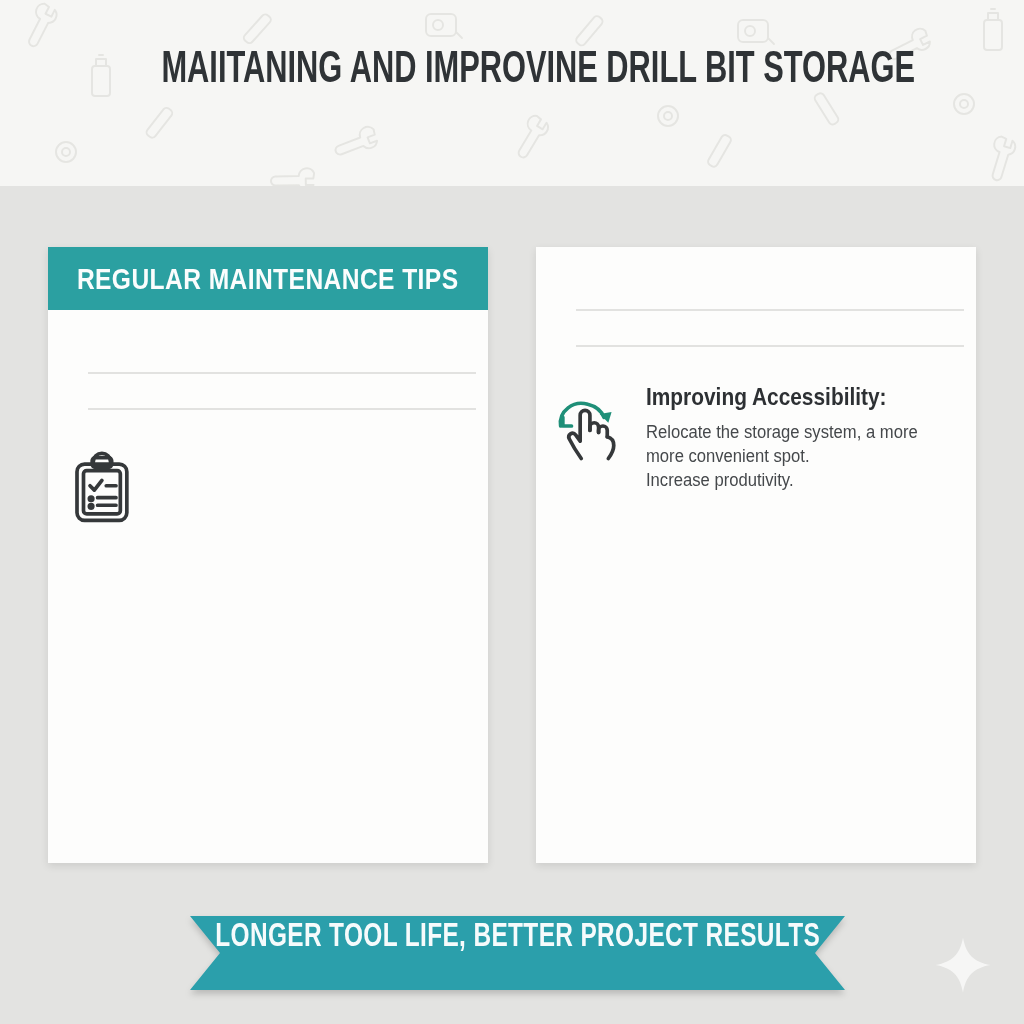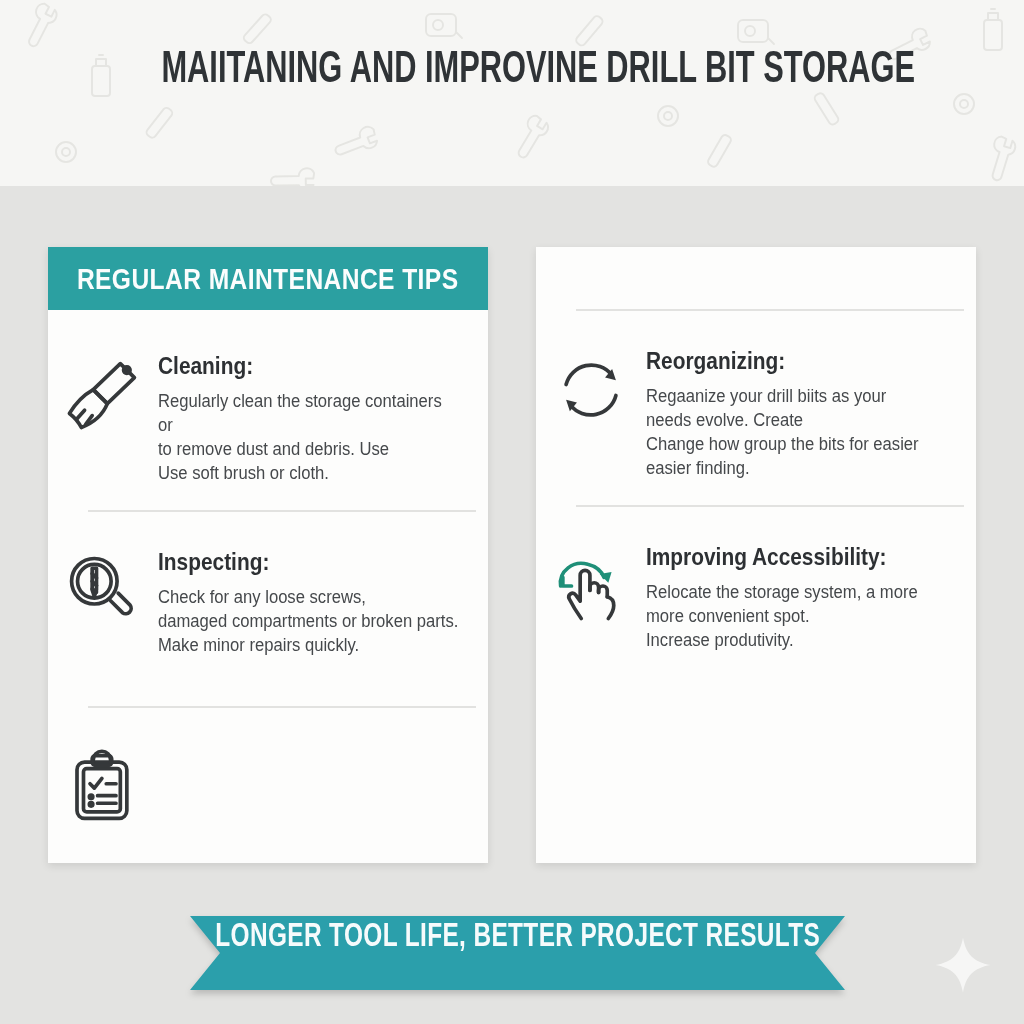--- a/index.html
+++ b/index.html
@@ -107,57 +107,23 @@
       <span>MAIITANING AND IMPROVINE DRILL BIT STORAGE</span>
     </div>
   </div>
 
   <div class="card left">
     <div class="card-header">
       <span>REGULAR MAINTENANCE TIPS</span>
     </div>
     <div class="card-body">
 
-      <div class="item">
-        <div class="item-icon">
-          <svg width="78" height="78" viewBox="0 0 72 72">
-            <path d="M52 7 L65 20 L40 44 L27 31 Z"></path>
-            <circle cx="58" cy="13" r="3"></circle>
-            <path d="M27 31 L40 44 C36 54 29 61 16 66 C13 60 9 56 5 53 C11 43 18 36 27 31 Z"></path>
-            <path d="M12 58 l7-8"></path>
-              <path d="M20 63 l6-8"></path>
-          </svg>
-        </div>
-        <div class="item-text">
-          <h3>Cleaning:</h3>
-          <p>Regularly clean the storage containers or
-to remove dust and debris. Use
-Use soft brush or cloth.</p>
-        </div>
-      </div>
 
       <div class="divider"></div>
 
-      <div class="item">
-        <div class="item-icon">
-          <svg width="78" height="78" viewBox="0 0 72 72">
-            <circle cx="28" cy="27" r="21"></circle>
-            <circle cx="28" cy="27" r="15.5"></circle>
-            <path d="M26 15 v20 l2 6 2-6 V15 Z"></path>
-            <path d="M26 20 l4 4 M26 27 l4 4 M26 34 l4 3"></path>
-            <path d="M43 45 l11 11 a5 5 0 0 0 7-7 L50 38"></path>
-          </svg>
-        </div>
-        <div class="item-text">
-          <h3>Inspecting:</h3>
-          <p>Check for any loose screws,
-damaged compartments or broken parts.
-Make minor repairs quickly.</p>
-        </div>
-      </div>
 
       <div class="divider"></div>
 
       <div class="item">
         <div class="item-icon">
           <svg width="78" height="78" viewBox="0 0 72 72">
             <rect x="12" y="13" width="46" height="52" rx="7"></rect>
             <rect x="18" y="19" width="34" height="40" rx="3"></rect>
             <path d="M27 13 v-2 a8 8 0 0 1 16 0 v2"></path>
             <rect x="26" y="7" width="18" height="9" rx="3"></rect>
@@ -172,37 +138,20 @@
 
     </div>
   </div>
 
   <div class="card right">
     <div class="card-body">
 
 
       <div class="divider"></div>
 
-      <div class="item">
-        <div class="item-icon">
-          <svg width="78" height="78" viewBox="0 0 72 72">
-            <path d="M13 31 A24 24 0 0 1 55 22"></path>
-            <path d="M59 27 l-10-2.5 6.5-8 z" fill="#35383a" stroke="none"></path>
-            <path d="M59 41 A24 24 0 0 1 17 50"></path>
-            <path d="M13 45 l10 2.5 -6.5 8 z" fill="#35383a" stroke="none"></path>
-          </svg>
-        </div>
-        <div class="item-text">
-          <h3>Reorganizing:</h3>
-          <p>Regaanize your drill biits as your
-needs evolve. Create
-Change how group the bits for easier
-easier finding.</p>
-        </div>
-      </div>
 
       <div class="divider"></div>
 
       <div class="item">
         <div class="item-icon">
           <svg width="78" height="78" viewBox="0 0 72 72">
             <path d="M8 36 C6 22 20 12 33 16 C41 18 46 23 48 28" stroke="#1f8f78"></path>
             <path d="M52 33 l-8-8 11-2 z" fill="#1f8f78" stroke="none"></path>
             <path d="M10 28 v8 h8" stroke="#1f8f78"></path>
             <path d="M27 66 C22 59 18 52 16 48 c-2-4 3-7.5 6-3.5 l4 5.5 V26 a4.5 4.5 0 0 1 9 0 v14"></path>

